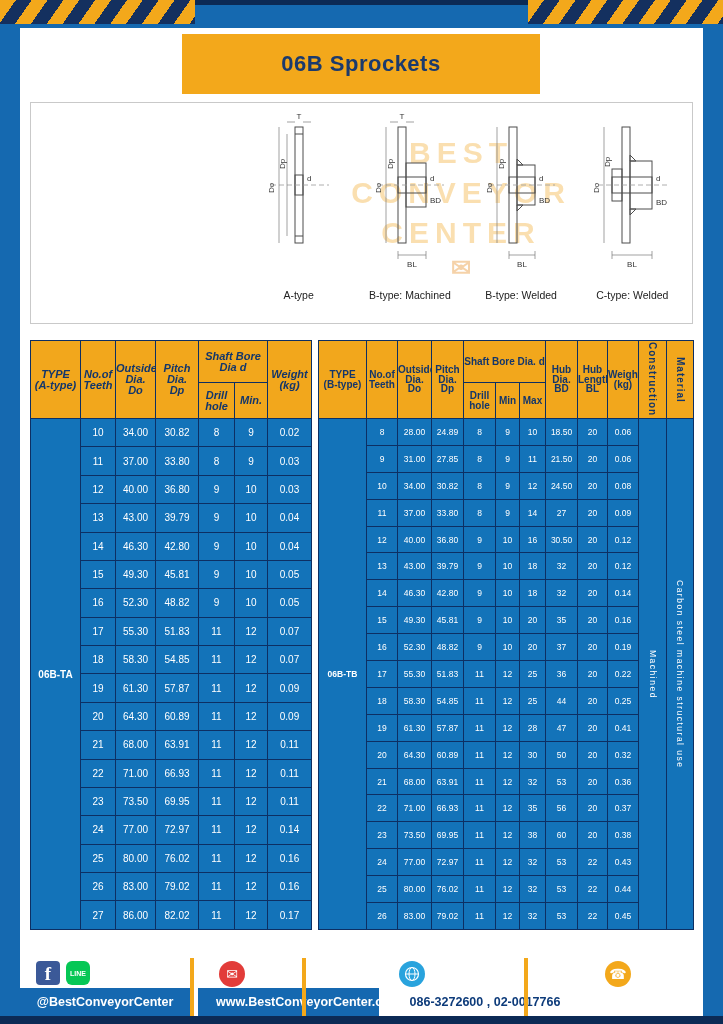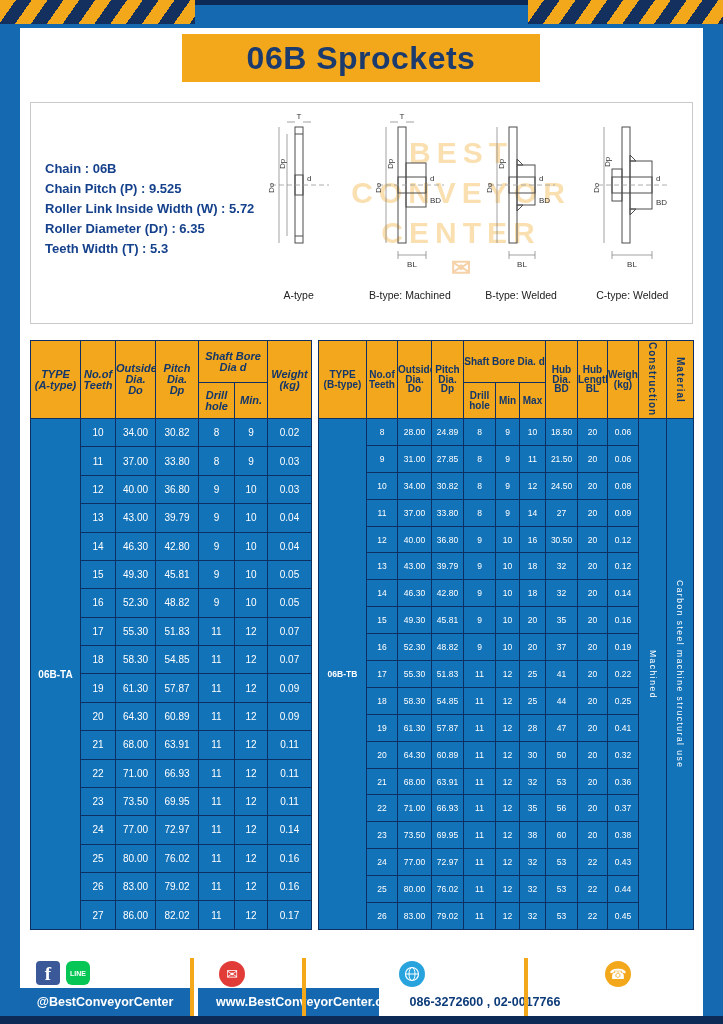--- a/index.html
+++ b/index.html
@@ -17,23 +17,23 @@
   }
   .hazard.left { left:0; } .hazard.right { right:0; }
 
   .paper {
     position:absolute; left:20px; top:28px; width:683px; height:988px;
     background:#ffffff;
   }
   .bottom-navy { position:absolute; bottom:0; left:0; right:0; height:8px; background:#0c2a55; }
 
   .title-banner {
-    position:absolute; left:162px; top:6px; width:358px; height:48px;
+    position:absolute; left:162px; top:6px; width:358px; height:60px;
     background:#f3a81b; display:flex; align-items:center; justify-content:center;
-    font-size:32px; font-weight:bold; color:#1b3a6d; letter-spacing:.5px;
+    font-size:22px; font-weight:bold; color:#1b3a6d; letter-spacing:.5px;
   }
 
   .spec-box {
     position:absolute; left:10px; top:74px; width:663px; height:222px;
     background:#fff; border:1px solid #c9c9c9;
   }
   .spec-lines {
     position:absolute; left:14px; top:56px; z-index:2;
     font-size:13px; font-weight:bold; color:#15418c; line-height:20px; white-space:nowrap;
   }
@@ -120,27 +120,20 @@
   <div class="title-banner">06B Sprockets</div>
 
   <div class="spec-box">
     <div class="watermark">
       <div>BEST</div>
       <div>CONVEYOR</div>
       <div>CENTER</div>
       <div class="wm-mail">✉</div>
     </div>
 
-    <div class="spec-lines">
-      <div>Chain  :  06B</div>
-      <div>Chain Pitch (P)  :  9.525</div>
-      <div>Roller Link Inside Width (W)  :  5.72</div>
-      <div>Roller Diameter (Dr)  :  6.35</div>
-      <div>Teeth Width (T)  :  5.3</div>
-    </div>
 
     <div class="diagram-row">
       <div class="diagram">
         <svg viewBox="0 0 100 178">
           <text x="50" y="10" class="dim" text-anchor="middle">T</text>
           <line x1="38" y1="13" x2="46" y2="13" class="dimln"></line>
             <line x1="54" y1="13" x2="62" y2="13" class="dimln"></line>
           <rect x="46" y="18" width="8" height="116" class="ln"></rect>
           <line x1="46" y1="25" x2="54" y2="25" class="ln"></line>
             <line x1="46" y1="127" x2="54" y2="127" class="ln"></line>
@@ -570,21 +563,21 @@
           <td>20</td>
           <td>0.19</td>
         </tr>
         <tr>
           <td>17</td>
           <td>55.30</td>
           <td>51.83</td>
           <td>11</td>
           <td>12</td>
           <td>25</td>
-          <td>41</td>
+          <td>36</td>
           <td>20</td>
           <td>0.22</td>
         </tr>
         <tr>
           <td>18</td>
           <td>58.30</td>
           <td>54.85</td>
           <td>11</td>
           <td>12</td>
           <td>25</td>

